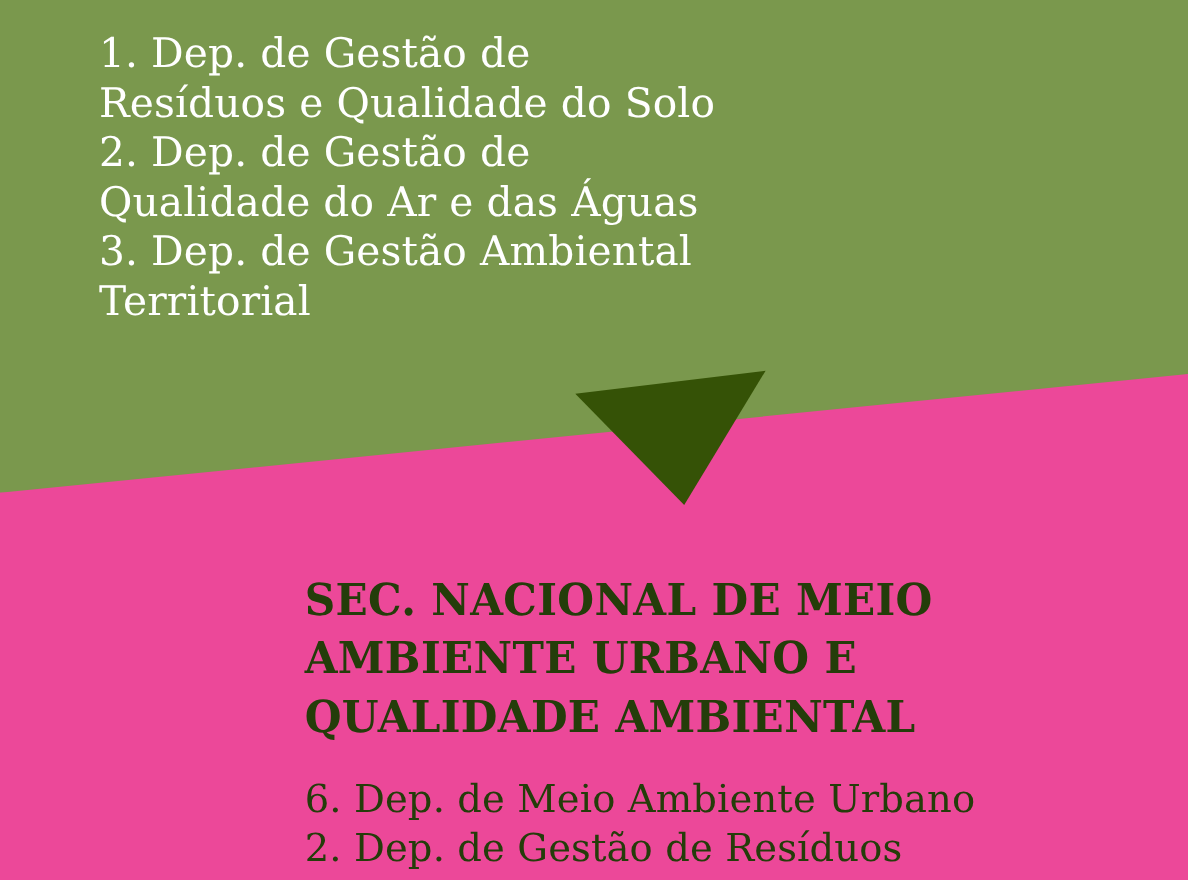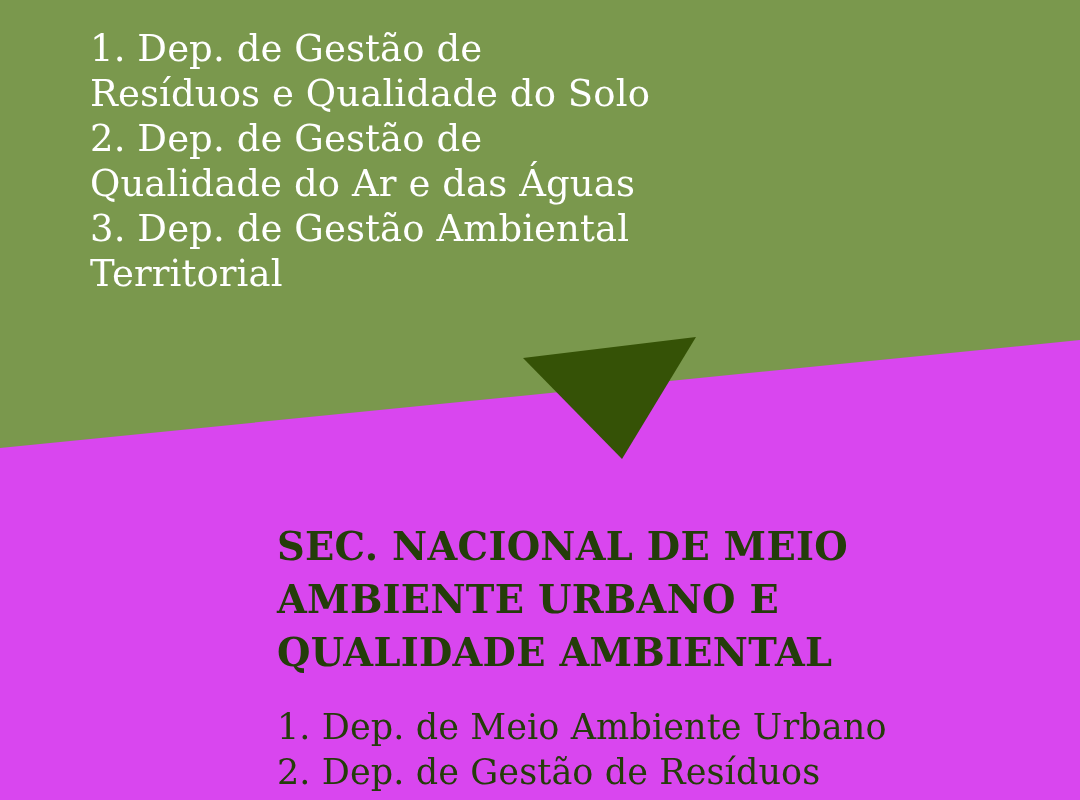--- a/index.html
+++ b/index.html
@@ -74,35 +74,35 @@
     color: #243d0a;
     font-size: 35px;
     line-height: 45px;
     letter-spacing: 0.1px;
     white-space: pre-line;
   }
 </style>
 </head>
 <body>
 
-<div id="canvas" style="background: #d946ef;">
+<div id="canvas" style="background: #ec4899;">
 
   <div class="green-band" style="background: rgb(122, 152, 77);"></div>
 
   <div class="green-list">1. Dep. de Gestão de
 Resíduos e Qualidade do Solo
 2. Dep. de Gestão de
 Qualidade do Ar e das Águas
 3. Dep. de Gestão Ambiental
 Territorial</div>
 
   <svg class="arrow-triangle" viewBox="0 0 1080 800" width="1080" height="800" aria-hidden="true">
     <polygon id="arrow-poly" points="523,358 696,337 622,459" fill="#355206"></polygon>
   </svg>
 
   <div class="section-heading">SEC. NACIONAL DE MEIO
 AMBIENTE URBANO E
 QUALIDADE AMBIENTAL</div>
 
-  <div class="cream-list">1. Dep. de Meio Ambiente Urbano
+  <div class="cream-list">6. Dep. de Meio Ambiente Urbano
 2. Dep. de Gestão de Resíduos</div>
 
 </div>
 
 </body></html>

